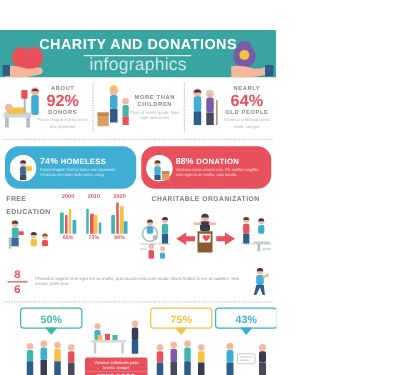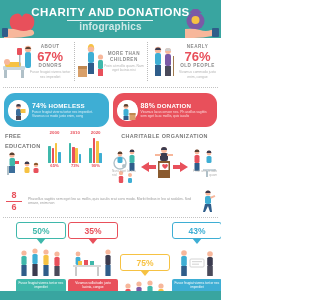--- a/index.html
+++ b/index.html
@@ -6,31 +6,31 @@
   body{
     width:221px;height:300px;overflow:hidden;
     font-family:"Liberation Sans", sans-serif;
     background:#ffffff;
   }
   .page{position:relative;width:221px;height:300px;background:#fff;}
 
   
   .header{
     position:relative;height:38px;background:#39a5a0;
-    display:flex;align-items:center;justify-content:center;
+    display:flex;align-items:center;justify-content:center;margin-top:24px;
   }
   .header-title{
     color:#ffffff;font-size:11.5px;font-weight:bold;letter-spacing:.4px;
     text-align:center;line-height:12px;
   }
   .header-rule{
     width:86px;height:1px;background:#ffffff;margin:1.5px auto 1.5px;opacity:.85;
   }
   .header-sub{
-    color:#cfe9e7;font-size:10px;text-align:center;letter-spacing:.2px;line-height:10px;font-weight:bold;
+    color:#cfe9e7;font-size:14px;text-align:center;letter-spacing:.2px;line-height:10px;
   }
   .hand-left{position:absolute;left:2px;bottom:-1px;width:52px;height:36px;}
   .hand-right{position:absolute;right:2px;bottom:-1px;width:52px;height:36px;}
 
   
   .stats{
     display:flex;height:47px;background:#fff;position:relative;
   }
   .stat{
     flex:1;display:flex;align-items:center;position:relative;padding:2px 1px;
@@ -163,21 +163,21 @@
           <circle cx="6" cy="22" r="3" fill="#f7b79b"></circle>
           <rect x="18" y="10" width="1.5" height="16" fill="#aab8bf"></rect>
           <rect x="16" y="8" width="5" height="7" rx="1" fill="#e8505b"></rect>
           <rect x="24" y="12" width="6" height="16" rx="2" fill="#3eaed4"></rect>
           <circle cx="27" cy="9" r="3.2" fill="#f7b79b"></circle>
           <path d="M24 9 a3.3 3.3 0 0 1 6.2 0 z" fill="#5a4233"></path>
         </svg>
       </div>
       <div class="stat-txt">
         <div class="stat-kicker">ABOUT</div>
-        <div class="stat-big teal">67%</div>
+        <div class="stat-big teal">92%</div>
         <div class="stat-unit">DONORS</div>
         <div class="stat-desc">Fusce feugiat viverra tortor nec imperdiet</div>
       </div>
     </div>
 
     <div class="stat">
       <div class="stat-art">
         <svg viewBox="0 0 34 44" width="34" height="44">
           <rect x="3" y="26" width="9" height="11" fill="#d9a06a"></rect>
           <rect x="3" y="26" width="9" height="3" fill="#c08850"></rect>
@@ -206,21 +206,21 @@
           <rect x="7" y="25" width="6" height="11" fill="#2f5d8a"></rect>
           <circle cx="20" cy="11" r="3" fill="#f7b79b"></circle>
           <path d="M17 11 a3 3 0 0 1 6 0 z" fill="#cfcfcf"></path>
           <rect x="17" y="14" width="6" height="12" rx="2" fill="#7b5aa6"></rect>
           <rect x="17" y="26" width="6" height="10" fill="#4a4a5a"></rect>
           <rect x="25" y="16" width="1" height="20" fill="#a07a4f"></rect>
         </svg>
       </div>
       <div class="stat-txt">
         <div class="stat-kicker">NEARLY</div>
-        <div class="stat-big teal">76%</div>
+        <div class="stat-big teal">64%</div>
         <div class="stat-unit">OLD PEOPLE</div>
         <div class="stat-desc">Vivamus commodo justo enim, congue</div>
       </div>
     </div>
   </div>
 
   <div class="dotted-sep"></div>
 
   <div class="pills">
 
@@ -418,44 +418,41 @@
           <circle cx="41" cy="9" r="2.6" fill="#f7b79b"></circle>
             <rect x="38.4" y="12" width="5.2" height="9" rx="1.5" fill="#e8505b"></rect>
             <rect x="38.4" y="21" width="5.2" height="10" fill="#4a4a5a"></rect>
         </svg>
       </div>
       <div class="blabel-desc" style="background: rgb(63, 184, 171);">Fusce feugiat viverra tort or nec imperdiet</div>
       <div class="blabel-name" style="background: rgb(63, 184, 171);">VOLUNTEERS</div>
     </div>
 
     <div class="bcard">
-      <div class="bubble" style="border-color: rgb(232, 80, 91); color: rgb(232, 80, 91); --c: #e8505b; position: relative;">
-        <span>35%</span>
-      <i style="position: absolute; left: 50%; transform: translateX(-50%); bottom: -6px; width: 0px; height: 0px; border-left: 5px solid transparent; border-right: 5px solid transparent; border-top: 6px solid rgb(232, 80, 91);"></i></div>
       <div class="bc-people">
         <svg viewBox="0 0 50 34" width="50" height="34">
           <circle cx="10" cy="9" r="2.4" fill="#f7b79b"></circle>
             <rect x="7.6" y="12" width="4.8" height="8" rx="1.4" fill="#3eaed4"></rect>
           <rect x="5" y="20" width="28" height="2" fill="#d9d9d9"></rect>
           <rect x="7" y="22" width="2" height="9" fill="#c9c9c9"></rect>
             <rect x="29" y="22" width="2" height="9" fill="#c9c9c9"></rect>
           <rect x="10" y="16" width="4" height="4" fill="#f6c243"></rect>
           <rect x="16" y="15" width="4" height="5" fill="#e8505b"></rect>
           <rect x="22" y="16" width="4" height="4" fill="#3fb8ab"></rect>
           <circle cx="40" cy="7" r="2.6" fill="#f7b79b"></circle>
             <rect x="37.4" y="10" width="5.2" height="10" rx="1.5" fill="#3b3b4f"></rect>
             <rect x="37.4" y="20" width="5.2" height="11" fill="#2f5d8a"></rect>
         </svg>
       </div>
       <div class="blabel-desc" style="background: rgb(232, 80, 91);">Vivamus sollicitudin justo lacinia, congue</div>
       <div class="blabel-name" style="background: rgb(232, 80, 91);">FREE FOOD</div>
     </div>
 
     <div class="bcard">
-      <div class="bubble" style="border-color: rgb(246, 194, 67); color: rgb(246, 194, 67); --c: #f6c243; position: relative; margin-top: 32px;">
+      <div class="bubble" style="border-color: rgb(246, 194, 67); color: rgb(246, 194, 67); --c: #f6c243; position: relative;">
         <span>75%</span>
       <i style="position: absolute; left: 50%; transform: translateX(-50%); bottom: -6px; width: 0px; height: 0px; border-left: 5px solid transparent; border-right: 5px solid transparent; border-top: 6px solid rgb(246, 194, 67);"></i></div>
       <div class="bc-people">
         <svg viewBox="0 0 50 34" width="50" height="34">
           <circle cx="8" cy="9" r="2.6" fill="#f7b79b"></circle>
             <rect x="5.4" y="12" width="5.2" height="9" rx="1.5" fill="#e8505b"></rect>
             <rect x="5.4" y="21" width="5.2" height="10" fill="#2f5d8a"></rect>
           <circle cx="19" cy="7" r="2.6" fill="#f7b79b"></circle>
             <rect x="16.4" y="10" width="5.2" height="10" rx="1.5" fill="#7b5aa6"></rect>
             <rect x="16.4" y="20" width="5.2" height="11" fill="#4a4a5a"></rect>

